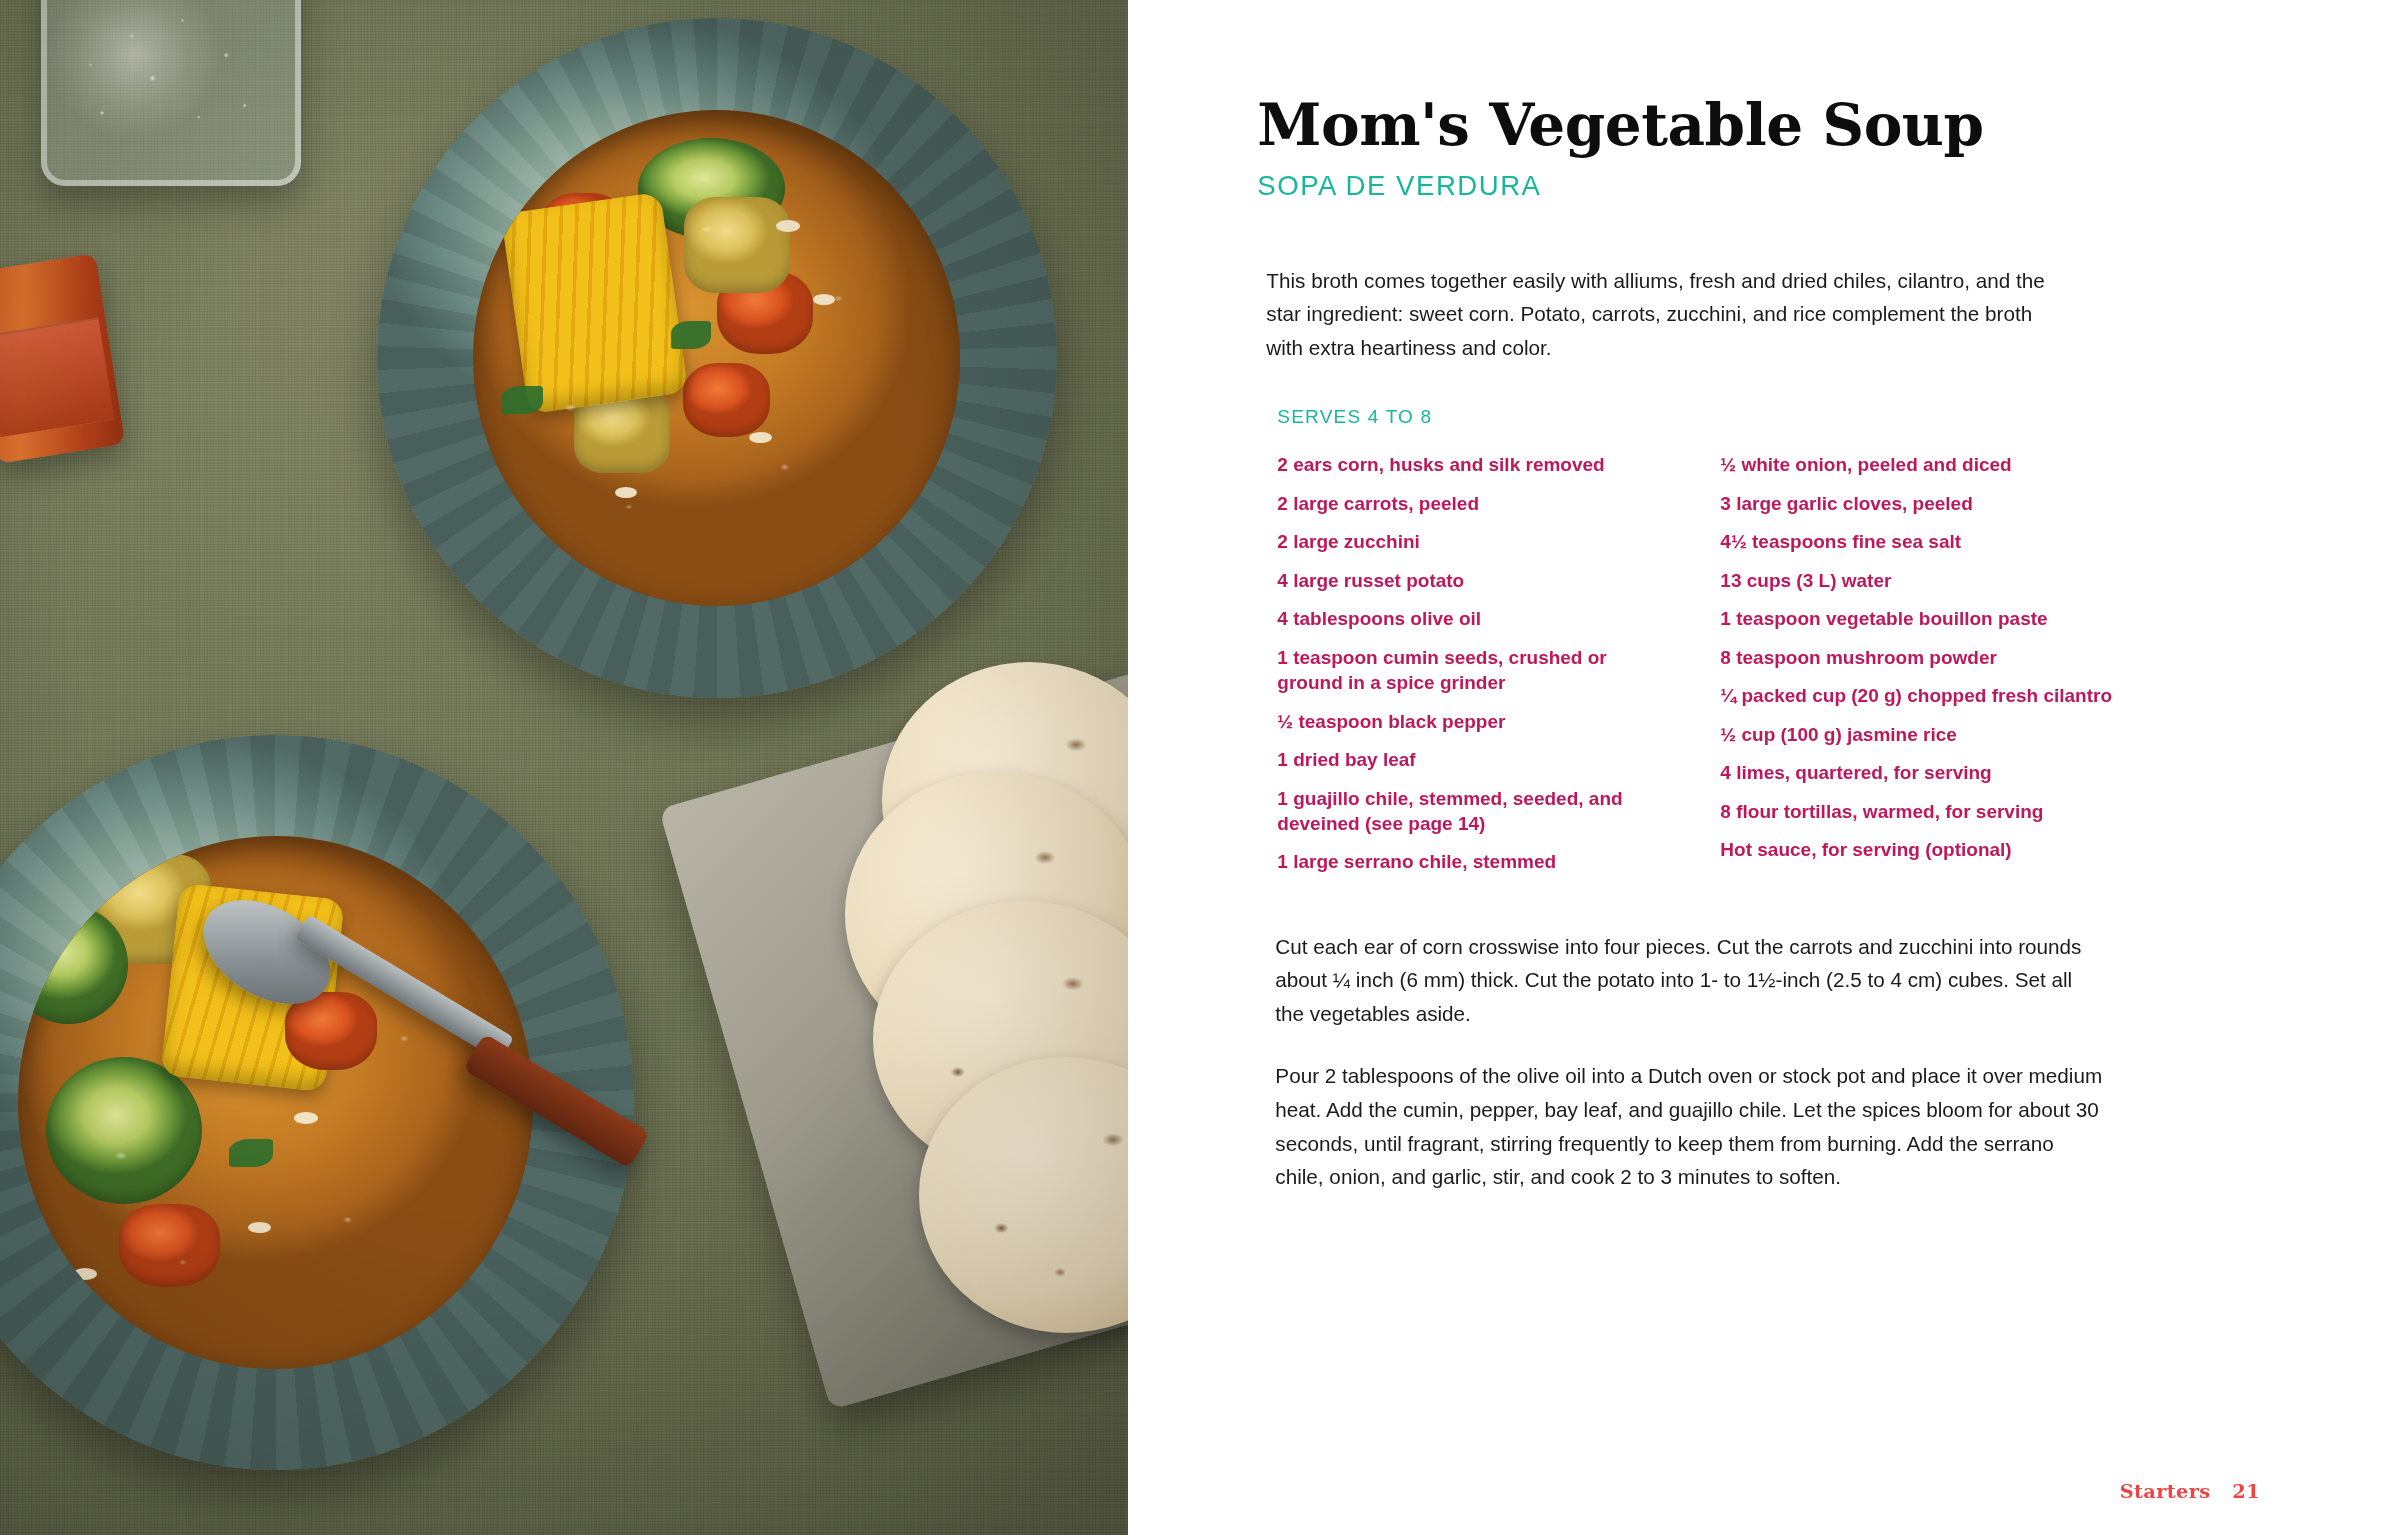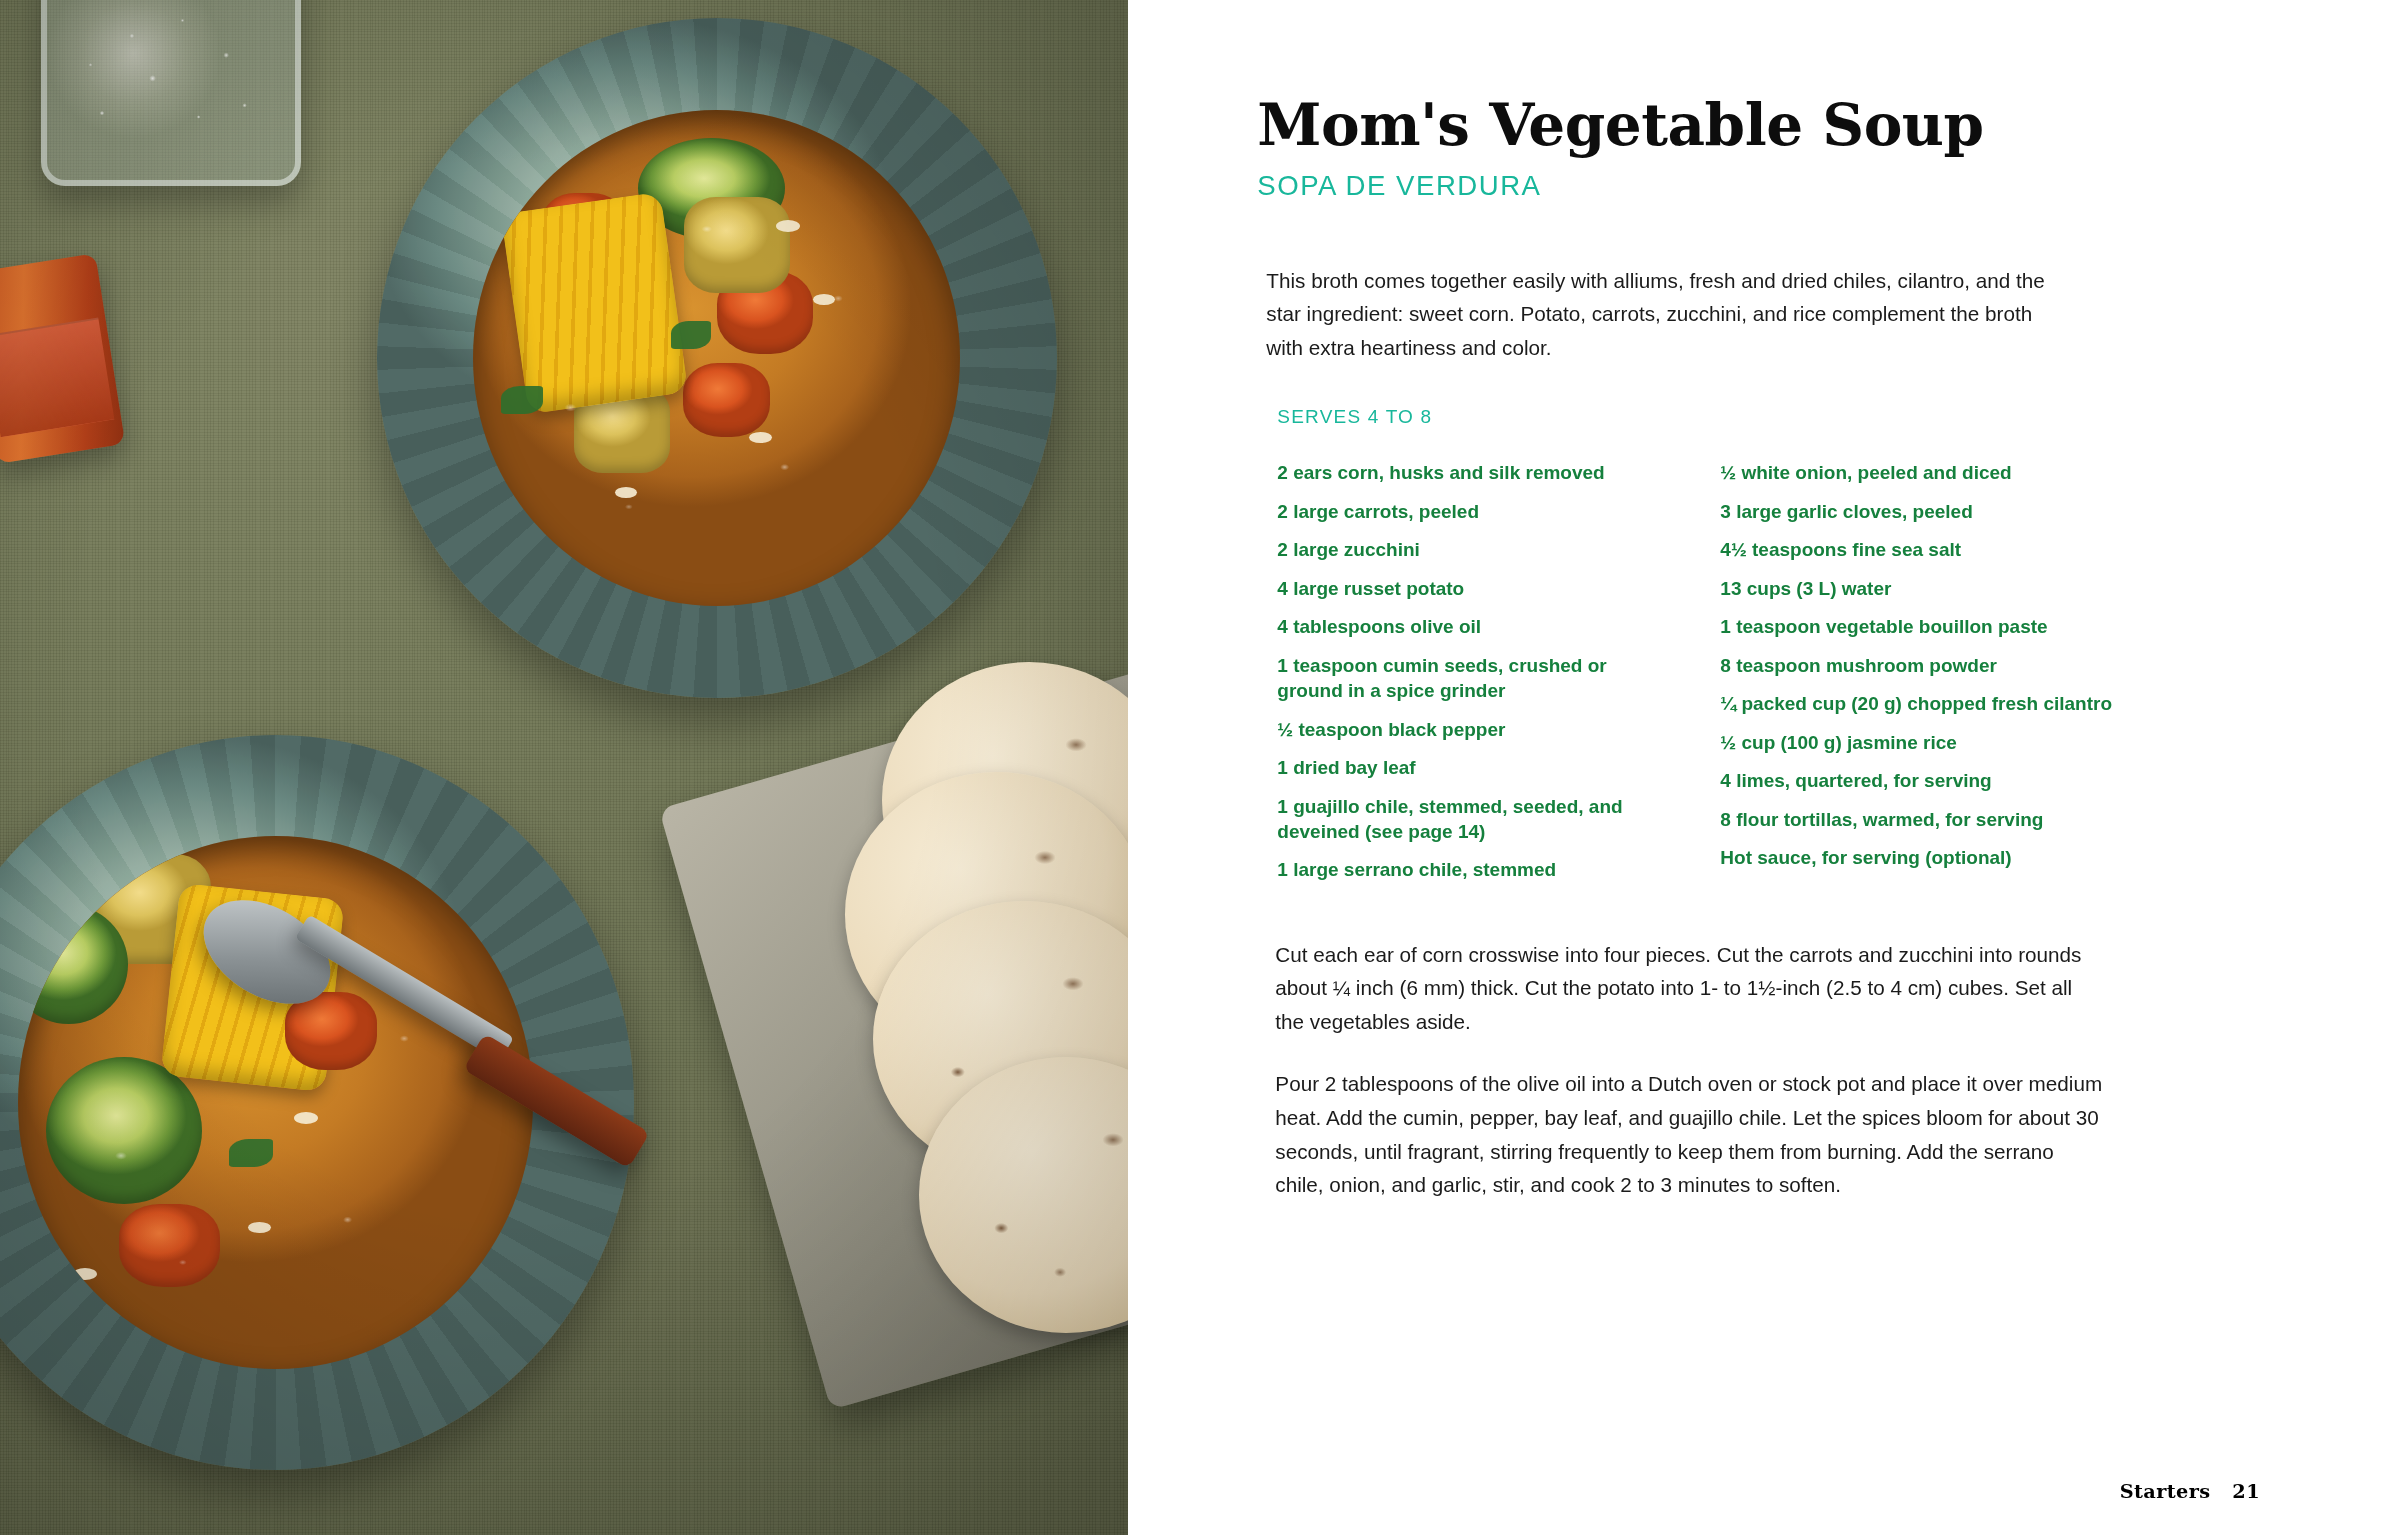--- a/index.html
+++ b/index.html
@@ -261,23 +261,22 @@
     margin: 0 0 42px 20px;
   }
   .ing-col {
     width: 395px;
   }
   .ing-col li {
     list-style: none;
     font-size: 19px;
     font-weight: bold;
     line-height: 1.34;
-    color: #15803d;
+    color: #be185d;
     margin-bottom: 13px;
-    margin-top: 8px;
   }
   .ing-col ul { margin: 0; padding: 0; }
   .steps p {
     font-size: 20.7px;
     line-height: 1.62;
     color: #1b1b1b;
     margin: 0 0 29px 18px;
     max-width: 827px;
   }
   .continued {
@@ -288,21 +287,21 @@
     margin-top: 5.5px;
     padding-right: 1.8px;
   }
   .folio {
     position: absolute;
     right: 129px;
     bottom: 61px;
     font-family: "DejaVu Serif", serif;
     font-weight: bold;
     font-size: 19.3px;
-    color: #000000;
+    color: #ef4444;
     letter-spacing: 0.4px;
   }
   .folio .pagenum { margin-left: 14.7px; }
 </style>
 </head>
 <body>
 
 <div class="spread">
 
   <div class="photo-page">

